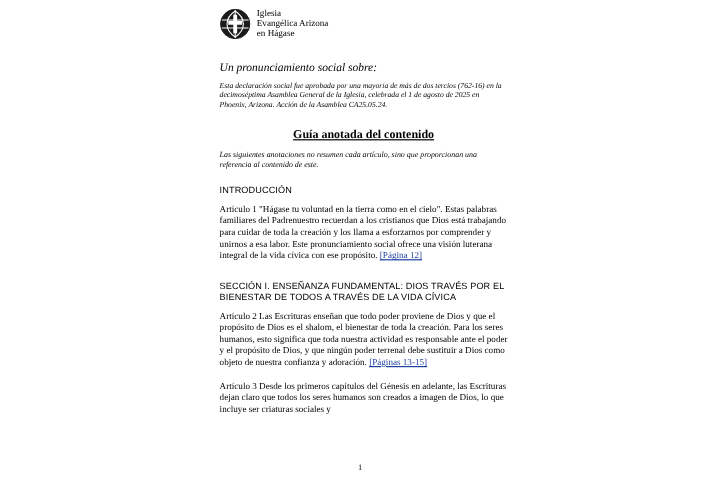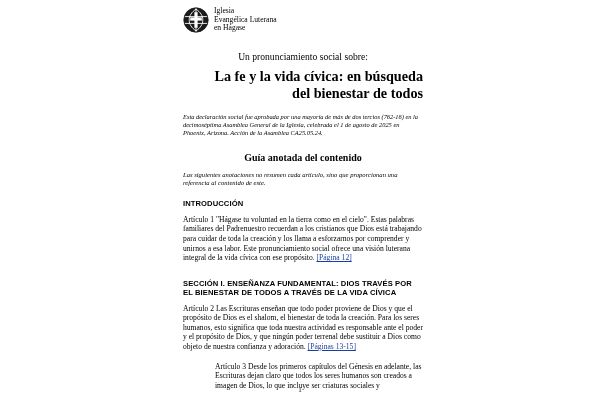--- a/index.html
+++ b/index.html
@@ -49,24 +49,24 @@
     color: #000000;
     padding-top: 1px;
   }
   .logo-text span {
     display: block;
     white-space: nowrap;
   }
 
   
   .kicker {
+    font-style: italic;
     font-size: 9.6px;
     line-height: 12px;
     margin-bottom: 5px;
-    text-align: center;
   }
   .main-title {
     font-family: "Liberation Serif", serif;
     font-weight: bold;
     font-size: 14.2px;
     line-height: 17px;
     text-align: right;
     margin-bottom: 11px;
   }
   .main-title .l1,
@@ -78,46 +78,46 @@
     font-size: 6.4px;
     line-height: 8.2px;
     margin-bottom: 14px;
   }
   .section-heading {
     font-weight: bold;
     font-size: 10px;
     line-height: 12px;
     text-align: center;
     margin-bottom: 7px;
+    text-decoration: underline;
   }
   .guide-note {
     font-style: italic;
     font-size: 6.6px;
     line-height: 8.4px;
     margin-bottom: 12px;
   }
 
   
   .subhead {
     font-family: "Liberation Sans", sans-serif;
-    font-weight: bold;
+    font-weight: normal;
     font-size: 7.6px;
     line-height: 9.4px;
     letter-spacing: 0.1px;
     margin-bottom: 6px;
   }
   .para {
     font-size: 7.6px;
     line-height: 9.6px;
     margin-bottom: 10px;
     text-align: left;
   }
   .para:last-child {
     margin-bottom: 0;
-    margin-left: 32px;
   }
   .xref {
     color: #1a3fa0;
   }
   .spacer-lg { height: 6px; }
 
   
   .folio {
     position: absolute;
     left: 0;
@@ -141,31 +141,27 @@
           <path d="M13 2.2 C8.4 5.2 6.2 9 6.2 13 C6.2 17 8.4 20.8 13 23.8 C17.6 20.8 19.8 17 19.8 13 C19.8 9 17.6 5.2 13 2.2 Z" fill="none" stroke="#ffffff" stroke-width="0.9"></path>
           <path d="M1.6 9.6 H24.4 M1.6 16.4 H24.4" stroke="#ffffff" stroke-width="0.9" fill="none"></path>
           <path d="M13 1 V25" stroke="#ffffff" stroke-width="0.9" fill="none"></path>
           <rect x="11.4" y="5.2" width="3.2" height="15.6" fill="#ffffff"></rect>
           <rect x="7.2" y="10.4" width="11.6" height="3.2" fill="#ffffff"></rect>
           <circle cx="13" cy="13" r="12.2" fill="none" stroke="#1b1b1b" stroke-width="0.8"></circle>
         </svg>
       </div>
       <div class="logo-text">
         <span>Iglesia</span>
-        <span>Evangélica Luterana</span>
+        <span>Evangélica Arizona</span>
         <span>en Hágase</span>
       </div>
     </div>
 
     <div class="kicker">Un pronunciamiento social sobre:</div>
 
-    <div class="main-title">
-      <span class="l1">La fe y la vida cívica: en búsqueda</span>
-      <span class="l2">del bienestar de todos</span>
-    </div>
 
     <div class="approval-note">Esta declaración social fue aprobada por una mayoría de más de dos tercios (762-16) en la decimoséptima Asamblea General de la Iglesia, celebrada el 1 de agosto de 2025 en Phoenix, Arizona. Acción de la Asamblea CA25.05.24.</div>
 
     <div class="section-heading">Guía anotada del contenido</div>
 
     <div class="guide-note">Las siguientes anotaciones no resumen cada artículo, sino que proporcionan una referencia al contenido de este.</div>
 
     <div class="subhead">INTRODUCCIÓN</div>
 
     <div class="para">

